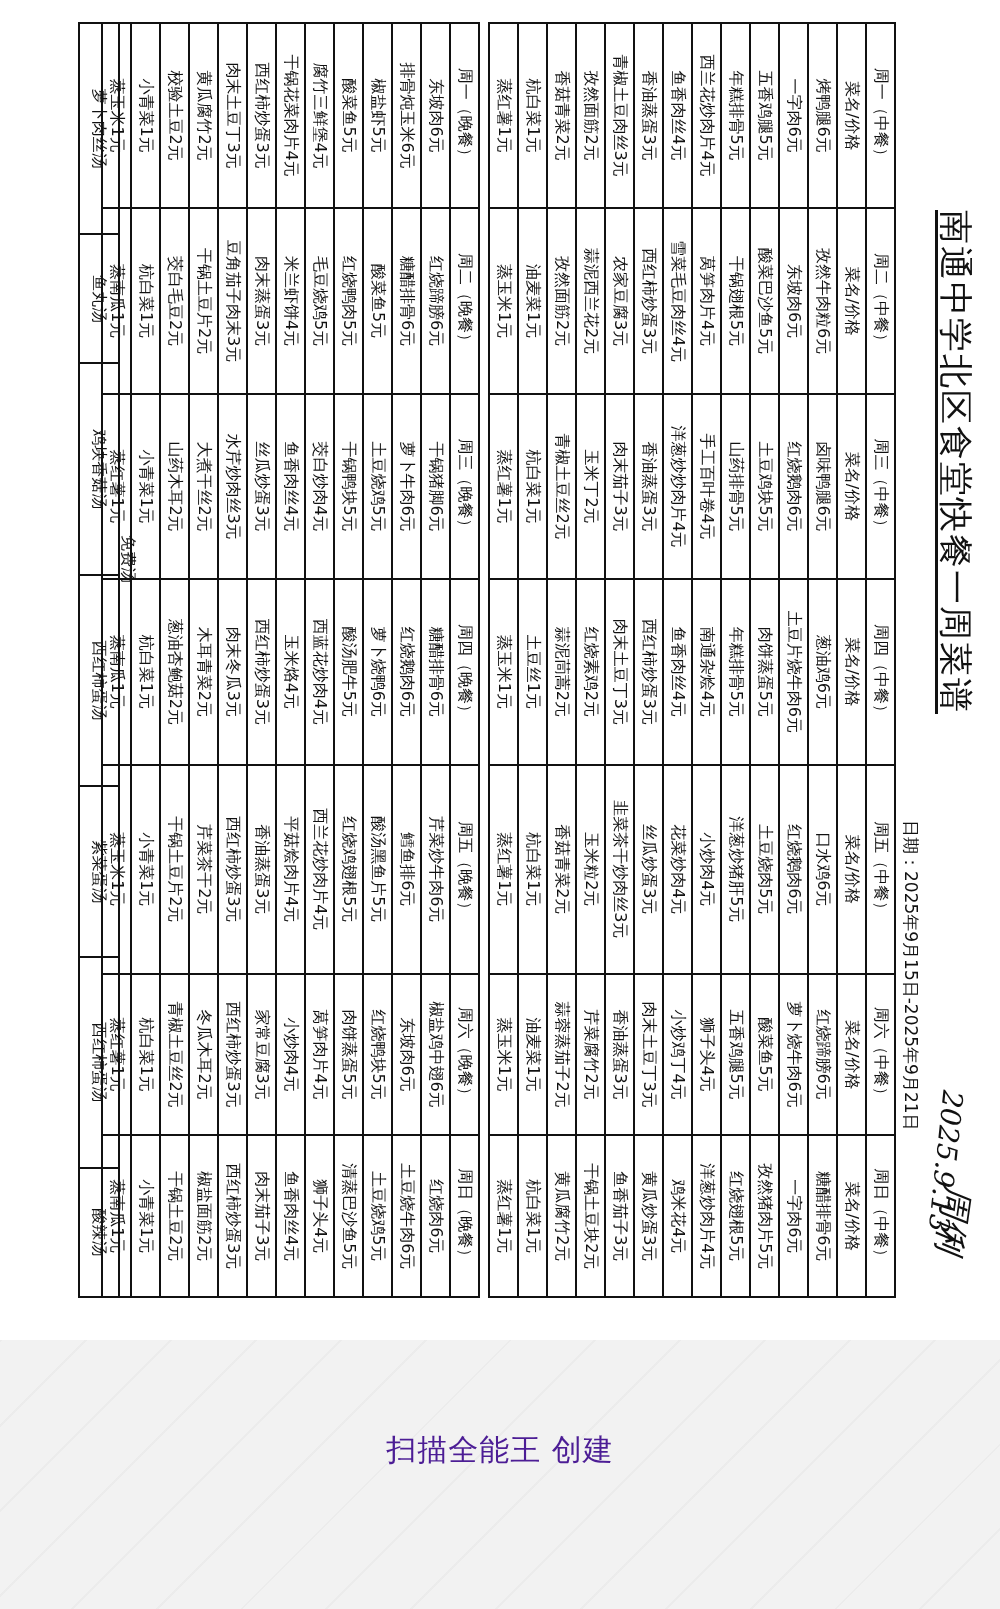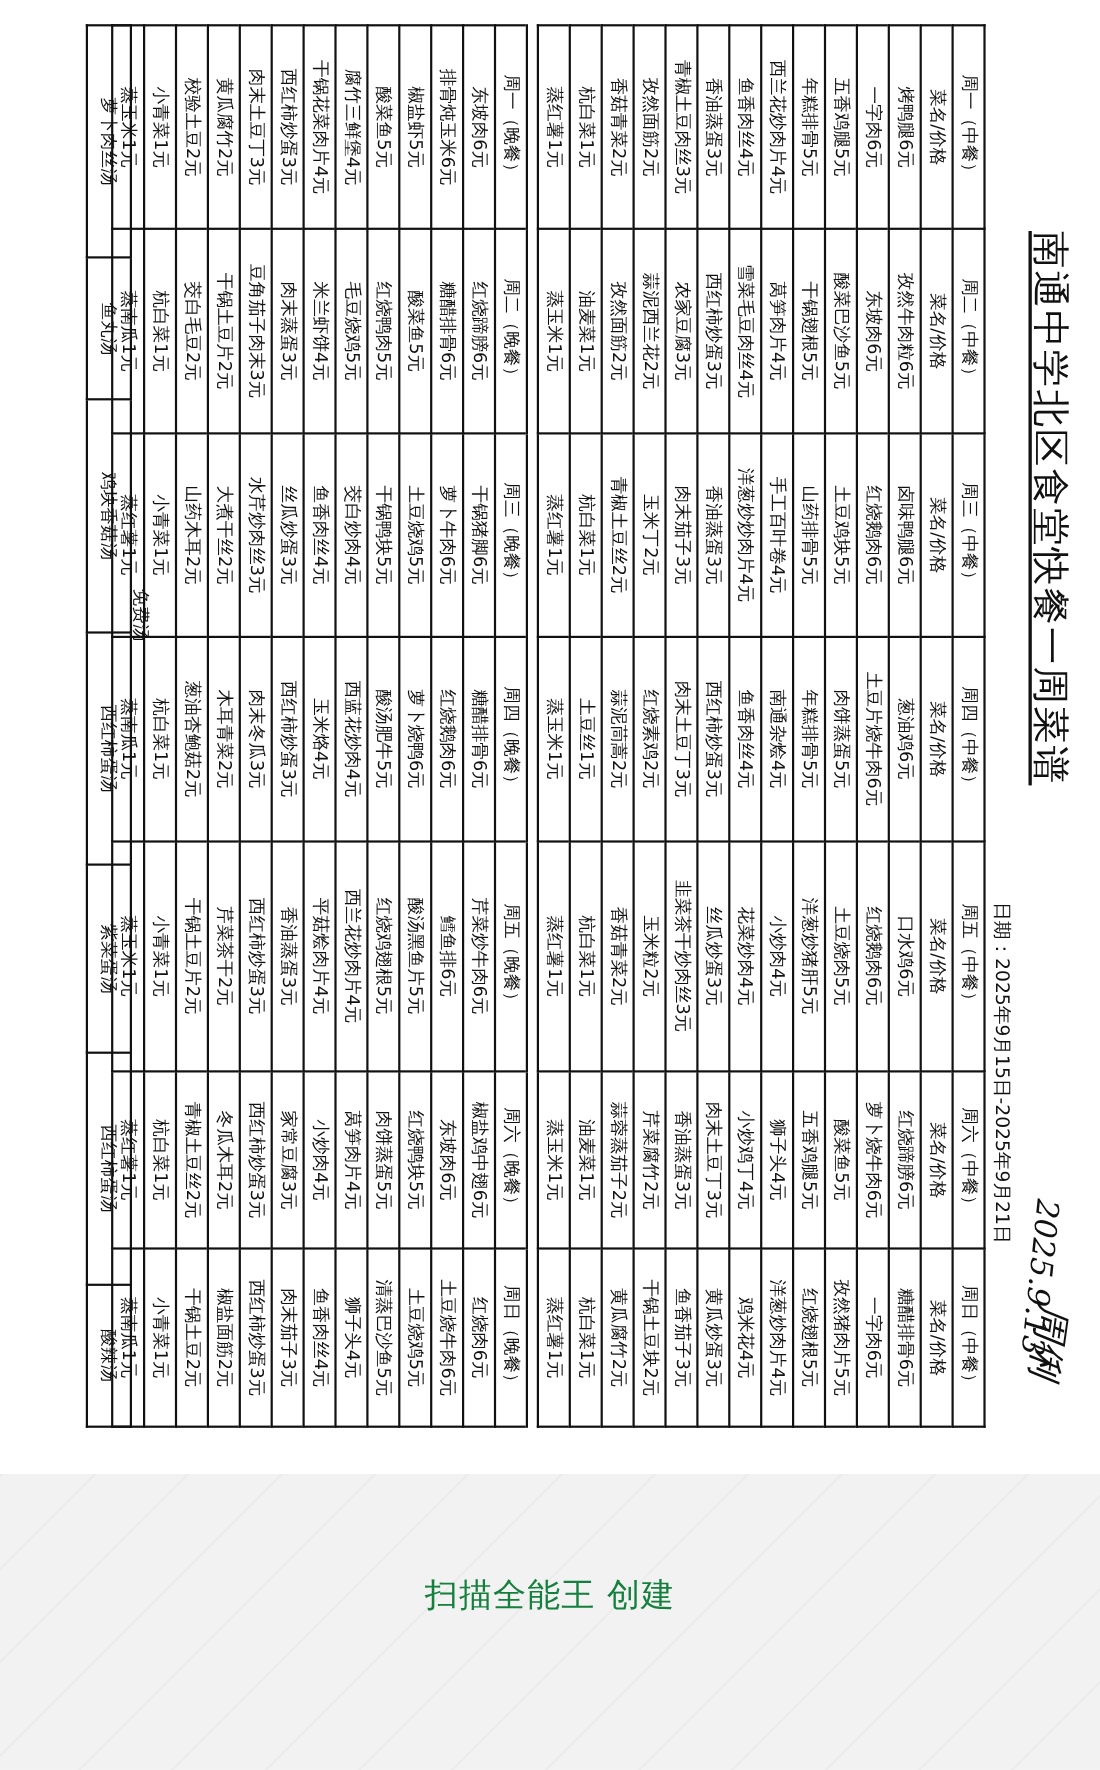--- a/index.html
+++ b/index.html
@@ -14,21 +14,21 @@
   table{border-collapse:collapse;position:absolute;font-size:16px;}
   #menu{left:22px;top:104px;width:1276px;}
   #menu td{border:2px solid #111;height:27px;text-align:center;padding:0;white-space:nowrap;}
   #menu tr.spacer td{border-left:none;border-right:none;height:8px;}
   #soup{left:22px;top:880px;width:1276px;}
   #soup td{border:2px solid #111;height:38px;text-align:center;padding:0;font-size:16px;position:relative;}
   #free-note{position:absolute;left:535px;top:862px;font-size:16px;}
   #footer{position:absolute;left:0;top:1340px;width:1000px;height:269px;background:#f2f2f2;}
   #footer-pattern{position:absolute;inset:0;opacity:.35;
     background-image:repeating-linear-gradient(135deg,#e0e0e0 0 2px,transparent 2px 60px);}
-  #footer-text{position:absolute;left:0;width:1000px;top:90px;text-align:center;font-size:30px;color:#15803d;letter-spacing:1px;}
+  #footer-text{position:absolute;left:0;width:1000px;top:90px;text-align:center;font-size:30px;color:#4c1d95;letter-spacing:1px;}
 </style>
 </head>
 <body>
 
 <div id="scan">
   <div id="page">
     <div id="title">南通中学北区食堂快餐一周菜谱</div>
     <div id="date">日期：2025年9月15日-2025年9月21日</div>
     <div id="hand-date">2025.9.13</div>
     <div id="signature">周俐</div>

